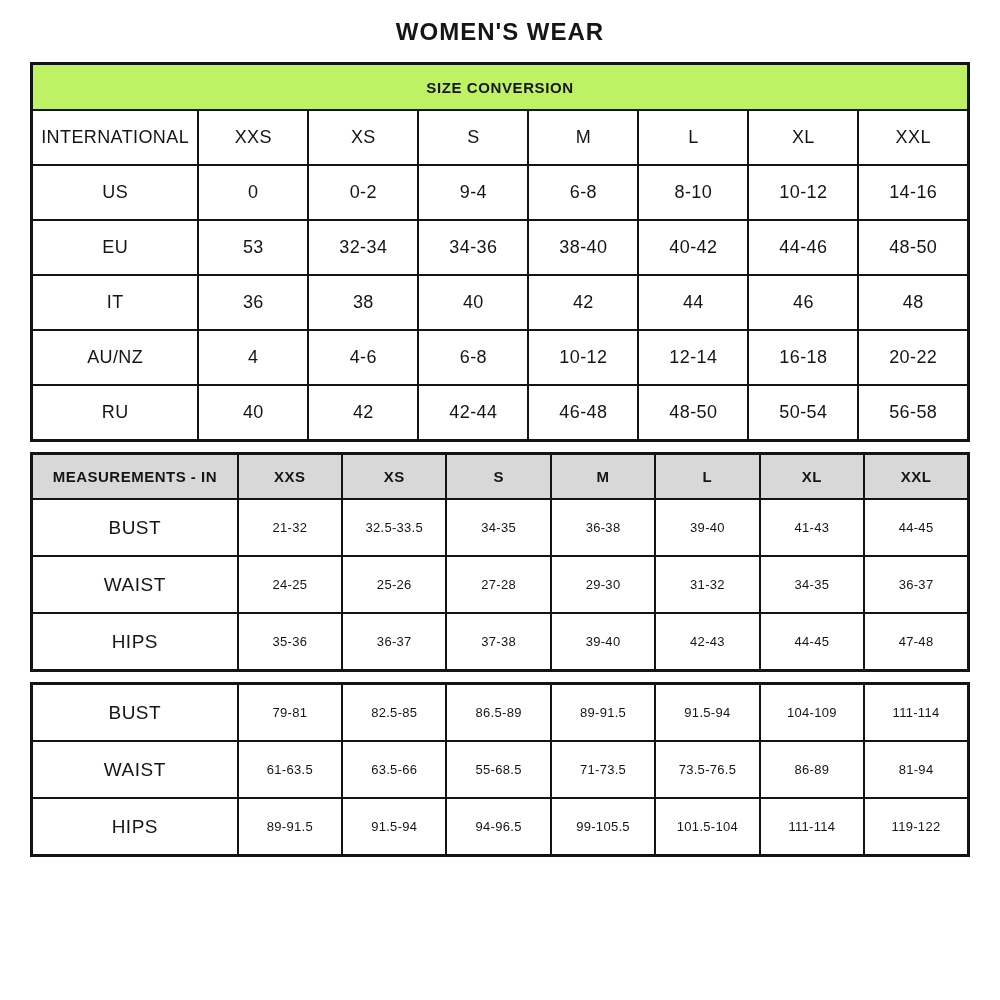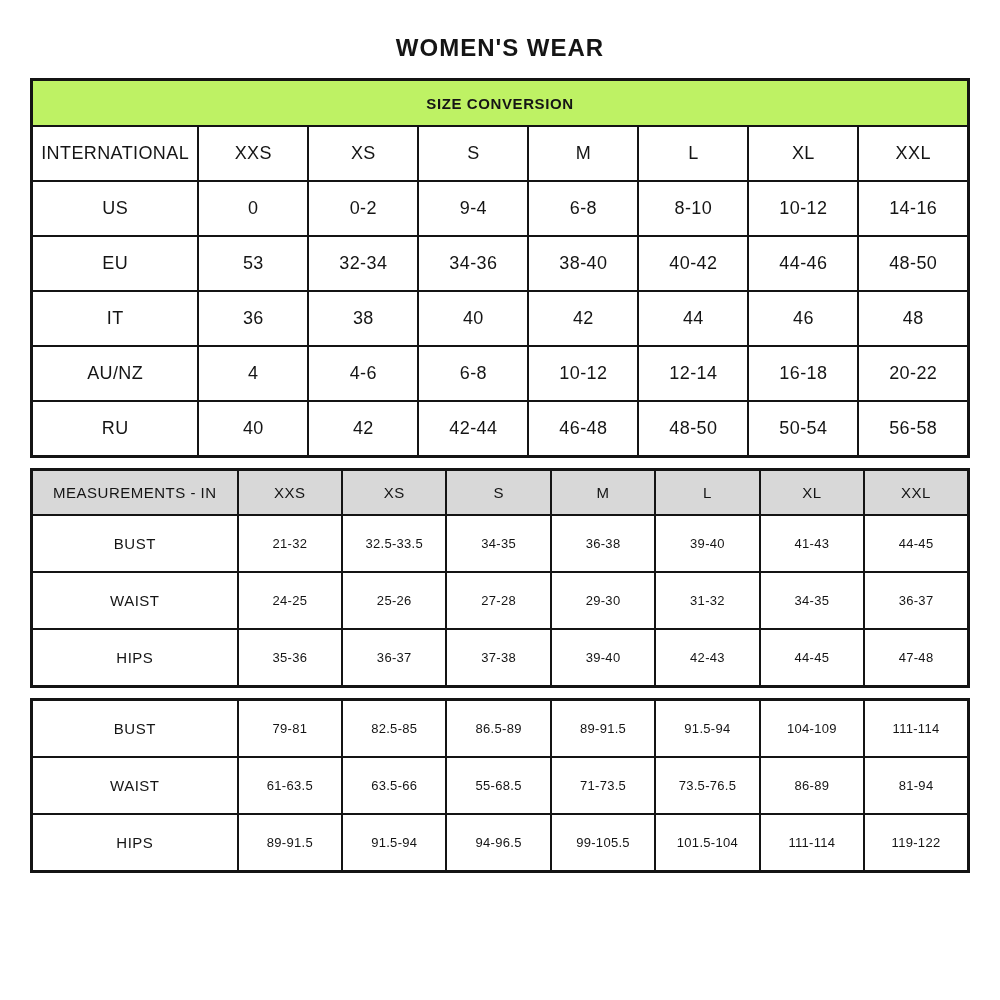--- a/index.html
+++ b/index.html
@@ -4,21 +4,21 @@
 <style>
   html, body {
     margin: 0;
     padding: 0;
     background: #ffffff;
   }
   .page {
     width: 1000px;
     height: 1000px;
     box-sizing: border-box;
-    padding: 26px 30px 14px 30px;
+    padding: 10px 30px 14px 30px;
     background: #ffffff;
     font-family: "Liberation Sans", sans-serif;
     color: #151515;
   }
   .title {
     text-align: center;
     font-size: 24px;
     font-weight: bold;
     letter-spacing: 1px;
     margin: 8px 0 16px 0;
@@ -49,28 +49,28 @@
   .conv-row td {
     height: 53px;
     font-size: 18px;
     letter-spacing: 0.4px;
   }
   
   .meas-head th {
     background: #d8d8d8;
     height: 43px;
     font-size: 15px;
-    font-weight: normal;
+    font-weight: bold;
     letter-spacing: 0.5px;
   }
   .meas-row td {
     height: 55px;
   }
   .meas-row td.row-label {
-    font-size: 15px;
+    font-size: 19px;
     letter-spacing: 0.5px;
   }
   .meas-row td.val {
     font-size: 13px;
     letter-spacing: 0.3px;
   }
 </style>
 </head>
 <body>
 

